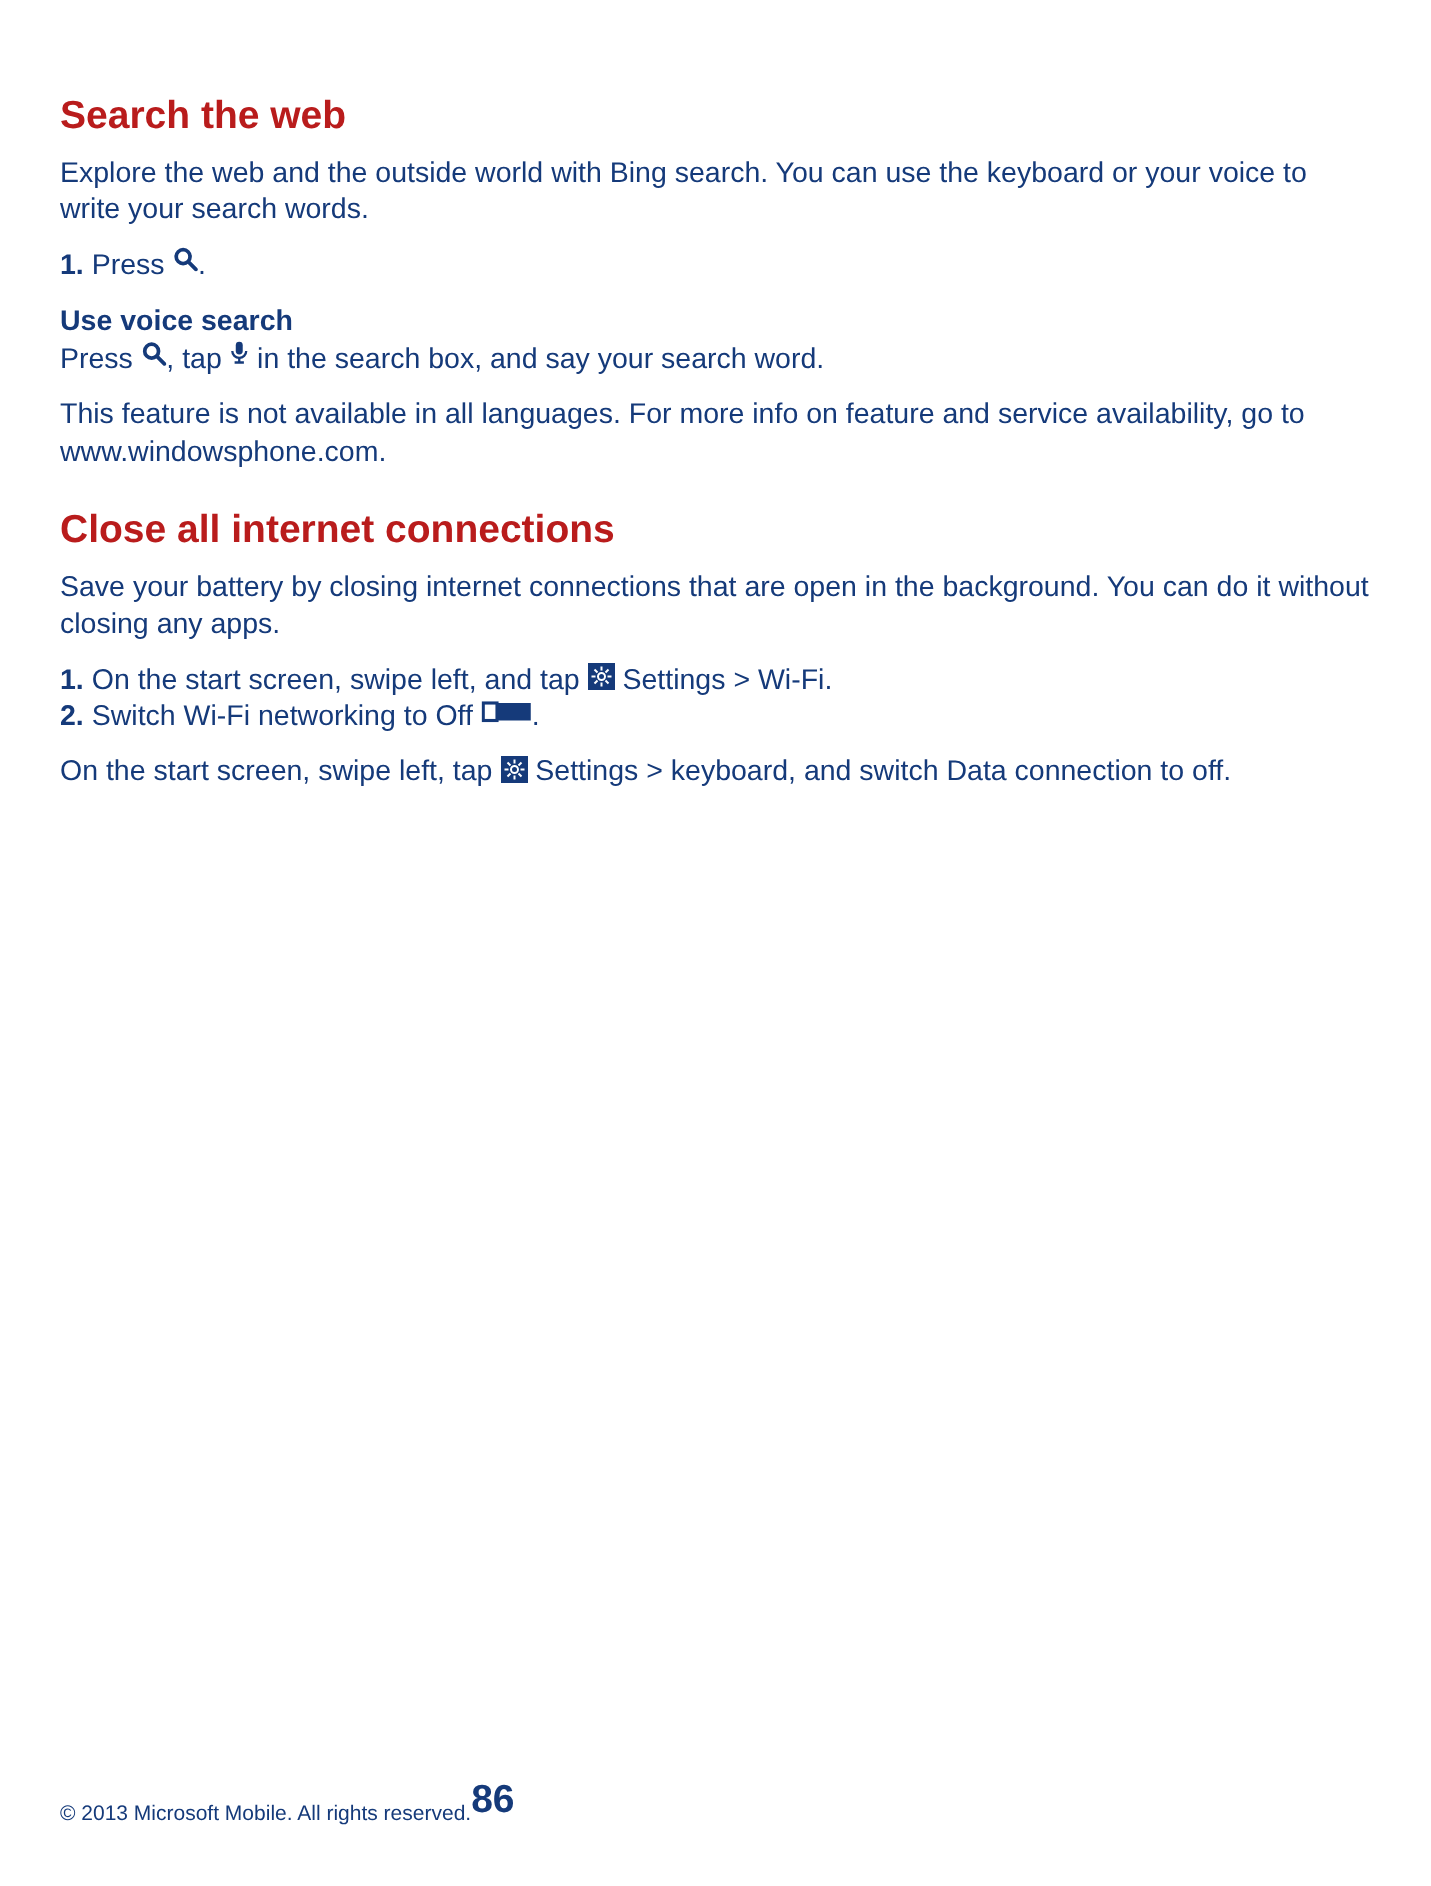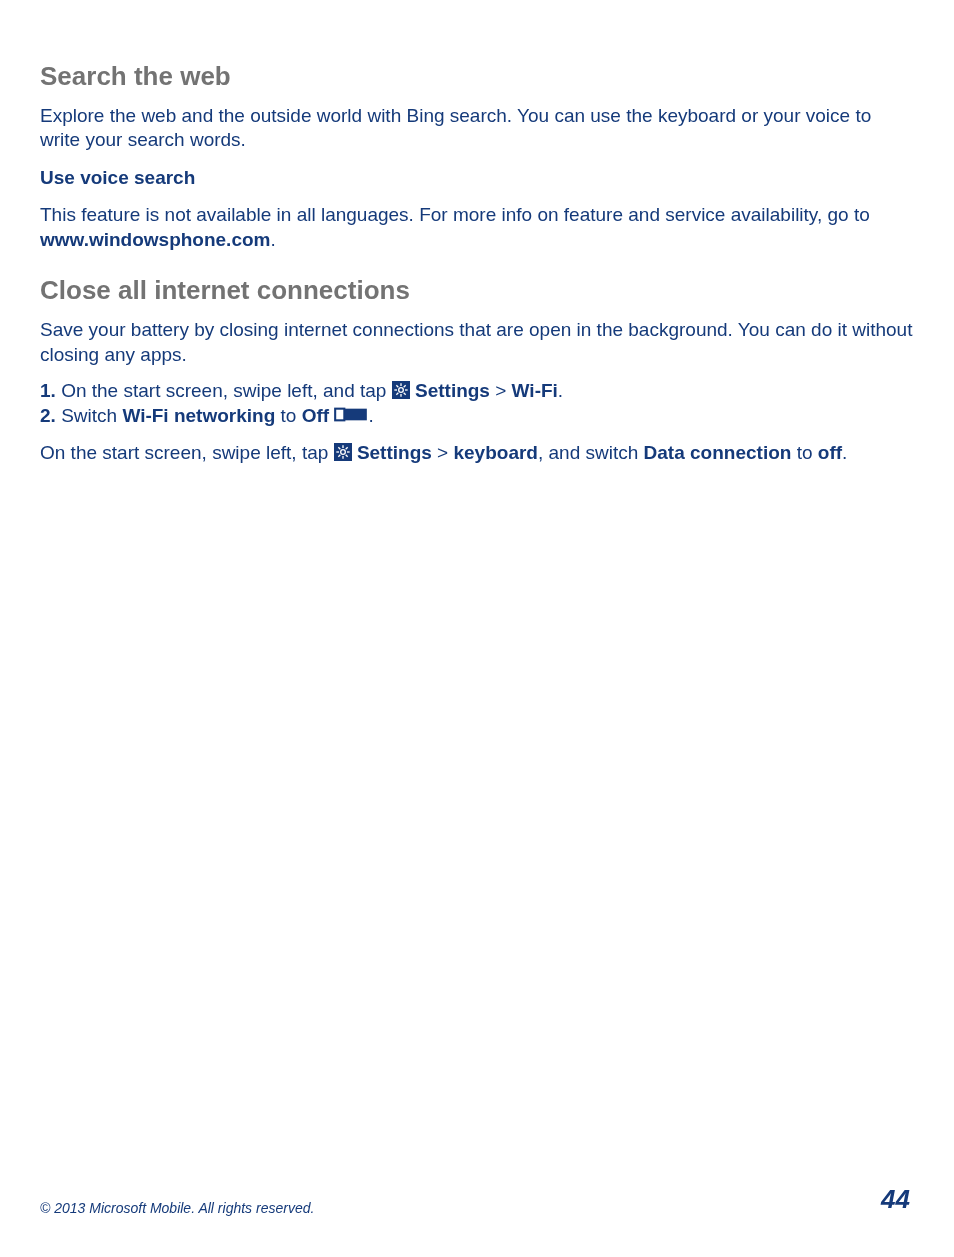--- a/index.html
+++ b/index.html
@@ -8,75 +8,90 @@
     width: 954px;
     height: 1257px;
     padding: 60px 40px 40px 40px;
     color: #153a7a;
     font-size: 19px;
     line-height: 1.3;
     position: relative;
     background: #fff;
   }
   h2 {
-    color: #737373;
+    color: #b91c1c;
     font-size: 26px;
     font-weight: bold;
     margin-bottom: 10px;
     margin-top: 22px;
   }
   h2:first-of-type { margin-top: 0; }
   .para { margin-bottom: 12px; }
   .sub-heading {
     font-weight: bold;
     color: #153a7a;
     margin-top: 13px;
   }
-  .bold { font-weight: bold; }
+  .bold { font-weight: normal; }
   .step-num { font-weight: bold; }
   .inline-icon {
     display: inline-block;
     vertical-align: middle;
     position: relative;
     top: -1px;
   }
   .settings-tile {
     display: inline-block;
     width: 18px; height: 18px;
     background: #153a7a;
     vertical-align: middle;
     position: relative;
     top: -2px;
   }
   .settings-tile svg { position: absolute; top: 1px; left: 1px; }
   .footer {
     position: absolute;
     bottom: 40px;
     left: 40px;
-    right: 44px;
+    right: 32px;
     display: flex;
-    justify-content: space-between;
     align-items: flex-end;
-    font-style: italic;
   }
   .copyright { font-size: 14px; color: #153a7a; }
   .page-num { font-size: 26px; font-weight: bold; color: #153a7a; }
 </style>
 </head>
 <body>
 
 <h2>Search the web</h2>
 
 <p class="para">Explore the web and the outside world with Bing search. You can use the keyboard or your voice to write your search words.</p>
 
 <div class="para">
+  <div>
+    <span class="step-num">1.</span><span> Press </span><span class="inline-icon"><svg width="17" height="17" viewBox="0 0 24 24">
+          <circle cx="10" cy="10" r="6.5" fill="none" stroke="#153a7a" stroke-width="3.5"></circle>
+          <line x1="15" y1="15" x2="22" y2="22" stroke="#153a7a" stroke-width="3.5" stroke-linecap="round"></line>
+        </svg></span><span>.</span>
+  </div>
 </div>
 
 <div class="para">
   <div class="sub-heading">Use voice search</div>
+  <div>
+    <span>Press </span><span class="inline-icon"><svg width="17" height="17" viewBox="0 0 24 24">
+          <circle cx="10" cy="10" r="6.5" fill="none" stroke="#153a7a" stroke-width="3.5"></circle>
+          <line x1="15" y1="15" x2="22" y2="22" stroke="#153a7a" stroke-width="3.5" stroke-linecap="round"></line>
+        </svg></span><span>, tap </span><span class="inline-icon"><svg width="13" height="17" viewBox="0 0 16 22">
+          <rect x="5" y="1" width="6" height="11" rx="3" fill="#153a7a"></rect>
+          <path d="M2 9 a6 6 0 0 0 12 0" fill="none" stroke="#153a7a" stroke-width="2"></path>
+          <line x1="8" y1="15" x2="8" y2="19" stroke="#153a7a" stroke-width="2"></line>
+          <line x1="4" y1="19" x2="12" y2="19" stroke="#153a7a" stroke-width="2"></line>
+        </svg></span><span> in the search box, and say your search word.</span>
+  </div>
 </div>
 
 <p class="para">
   <span>This feature is not available in all languages. For more info on feature and service availability, go to </span><span class="bold">www.windowsphone.com</span><span>.</span>
 </p>
 
 <h2>Close all internet connections</h2>
 
 <p class="para">Save your battery by closing internet connections that are open in the background. You can do it without closing any apps.</p>
 
@@ -117,14 +132,14 @@
             <line x1="16" y1="16" x2="19" y2="19"></line>
             <line x1="5" y1="19" x2="8" y2="16"></line>
             <line x1="16" y1="8" x2="19" y2="5"></line>
           </g>
         </svg></span> <span class="bold">Settings</span><span> &gt; </span><span class="bold">keyboard</span><span>, and switch </span><span class="bold">Data connection</span><span> to </span><span class="bold">off</span><span>.</span>
   </div>
 </div>
 
 <div class="footer">
   <span class="copyright">© 2013 Microsoft Mobile. All rights reserved.</span>
-  <span class="page-num">44</span>
+  <span class="page-num">86</span>
 </div>
 
 </body></html>

